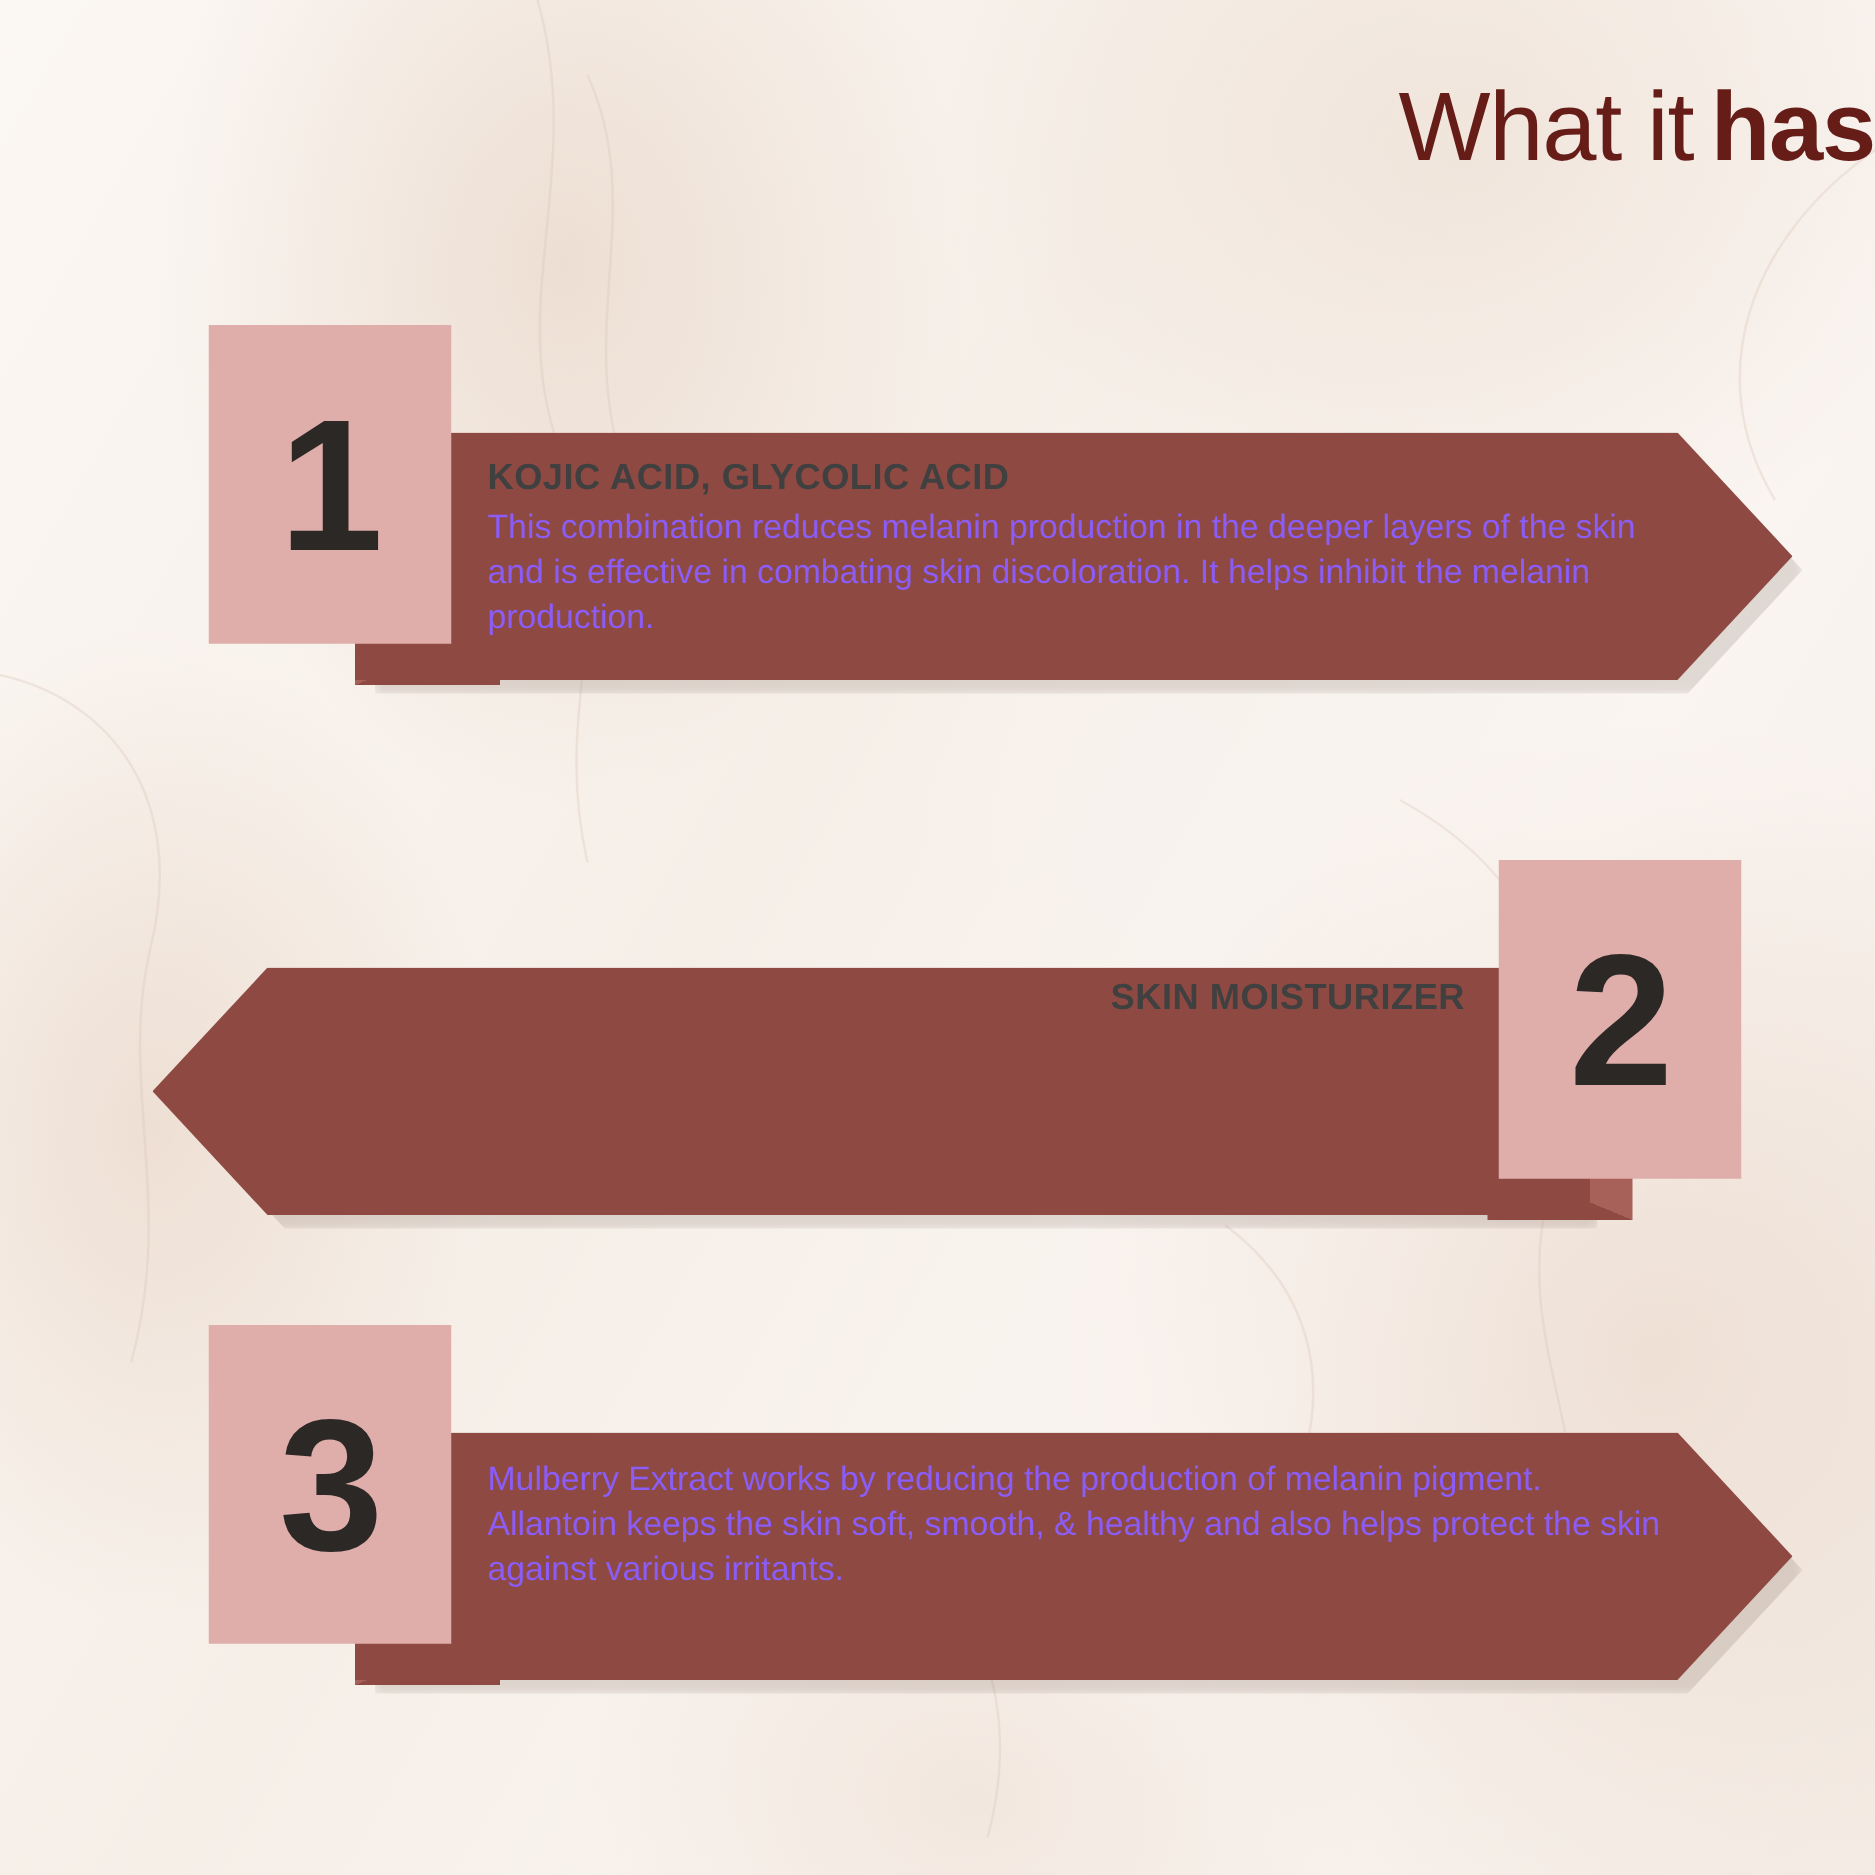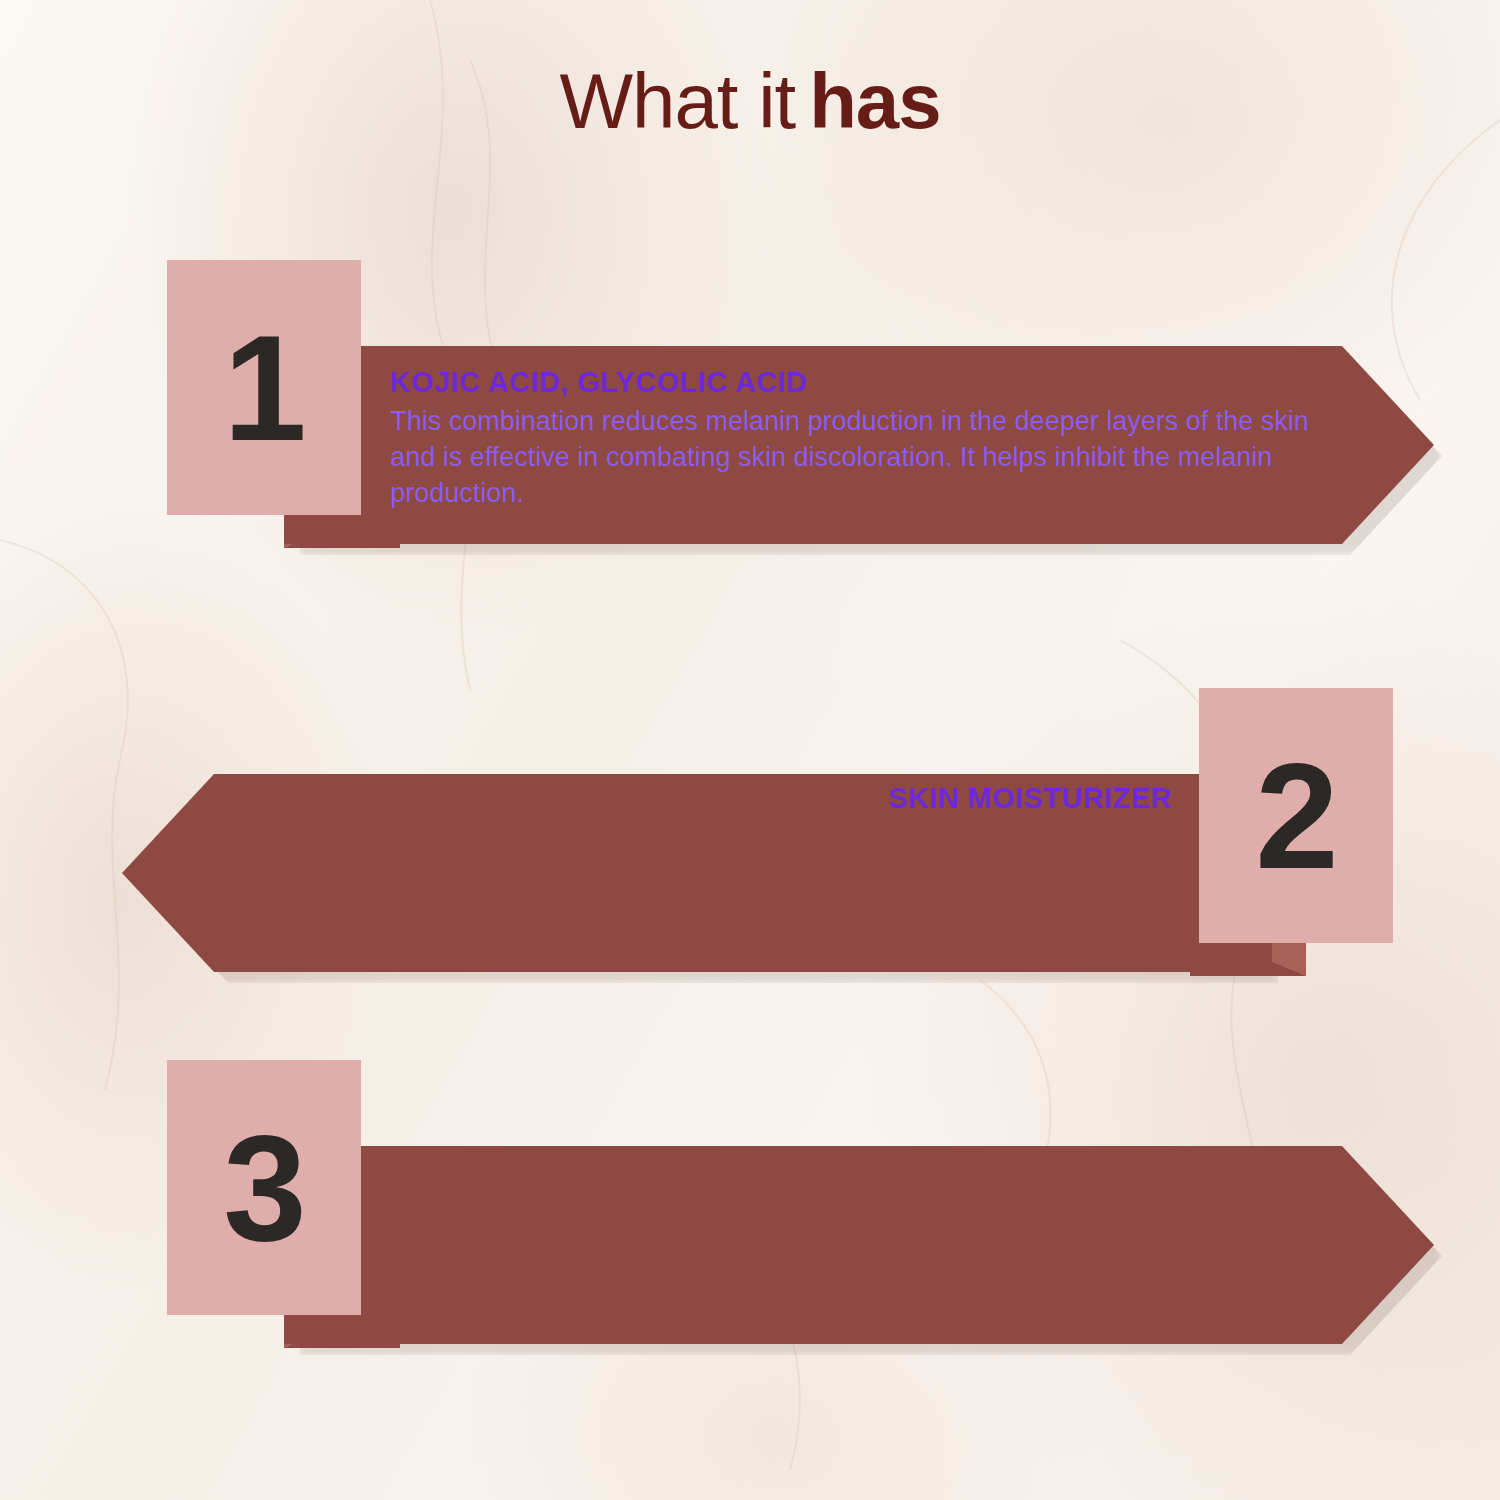--- a/index.html
+++ b/index.html
@@ -31,21 +31,21 @@
   .bg-veins {
     position:absolute; inset:0; z-index:0; opacity:.30;
   }
 
   .page { position:absolute; inset:0; z-index:2; }
 
   
   .title {
     position:absolute;
     top:62px; left:0; width:100%;
-    text-align:center;
+    text-align:right;
     color:#661d17;
     font-size:78px;
     line-height:1;
     letter-spacing:-1px;
     white-space:nowrap;
   }
   .title .light { font-weight:400; }
   .title .bold  { font-weight:700; margin-left:14px; }
 
   
@@ -90,21 +90,21 @@
     line-height:1;
     letter-spacing:-2px;
   }
 
   
   .txt { position:absolute; }
   .txt .head {
     font-weight:700;
     font-size:29px;
     letter-spacing:.4px;
-    color:#6d28d9;
+    color:#404040;
     margin-bottom:5px;
   }
   .txt .body {
     font-size:27px;
     line-height:1.33;
     color:#8b5cf6;
     font-weight:400;
   }
   .txt.align-right { text-align:right; }
 </style>
@@ -175,16 +175,17 @@
     <div class="tail" style="left:284px; top:1300px; width:116px; height:48px;
                 background:linear-gradient(to bottom right,#a86159 0%,#a86159 50%,#8e4a42 50%,#8e4a42 100%);"></div>
 
     <div class="banner right" style="left:284px; top:1146px; width:1150px; height:198px;"></div>
 
     <div class="chip" style="left:167px; top:1060px; width:194px; height:255px;">
       <span class="num">3</span>
     </div>
 
     <div class="txt" style="left:390px; top:1166px; width:950px;">
+      <div class="body">Mulberry Extract works by reducing the production of melanin pigment. Allantoin keeps the skin soft, smooth, &amp; healthy and also helps protect the skin against various irritants.</div>
     </div>
   </div>
 
 </div>
 
 </body></html>

